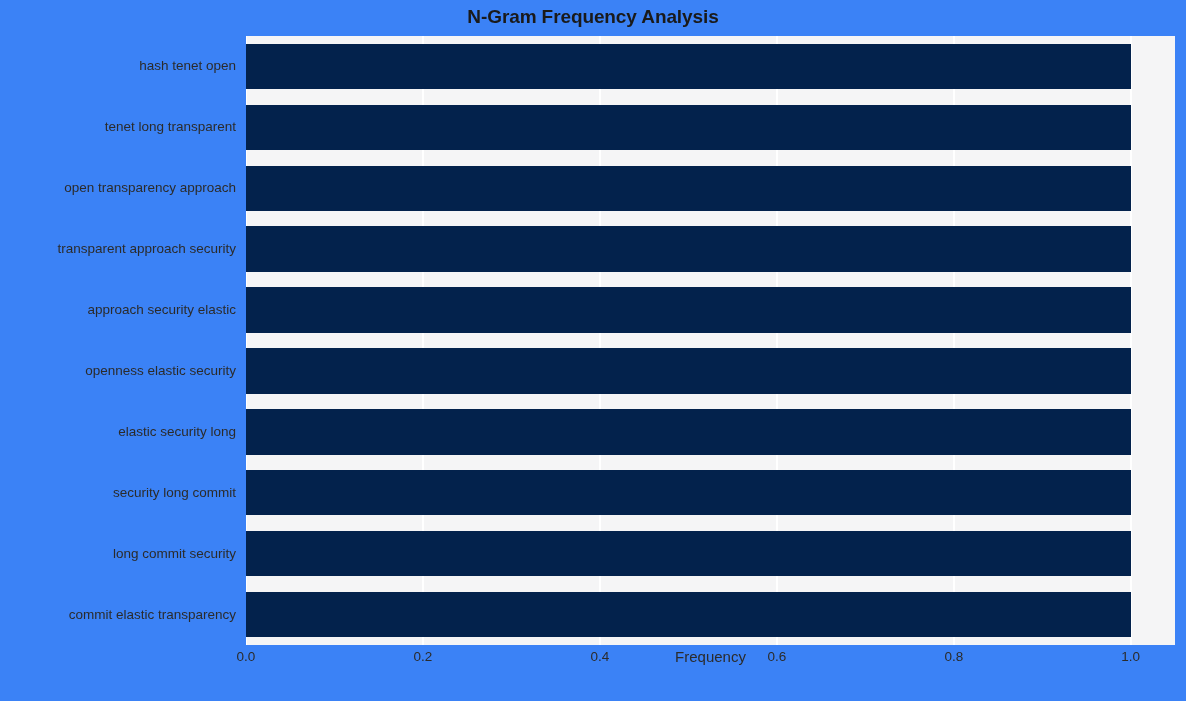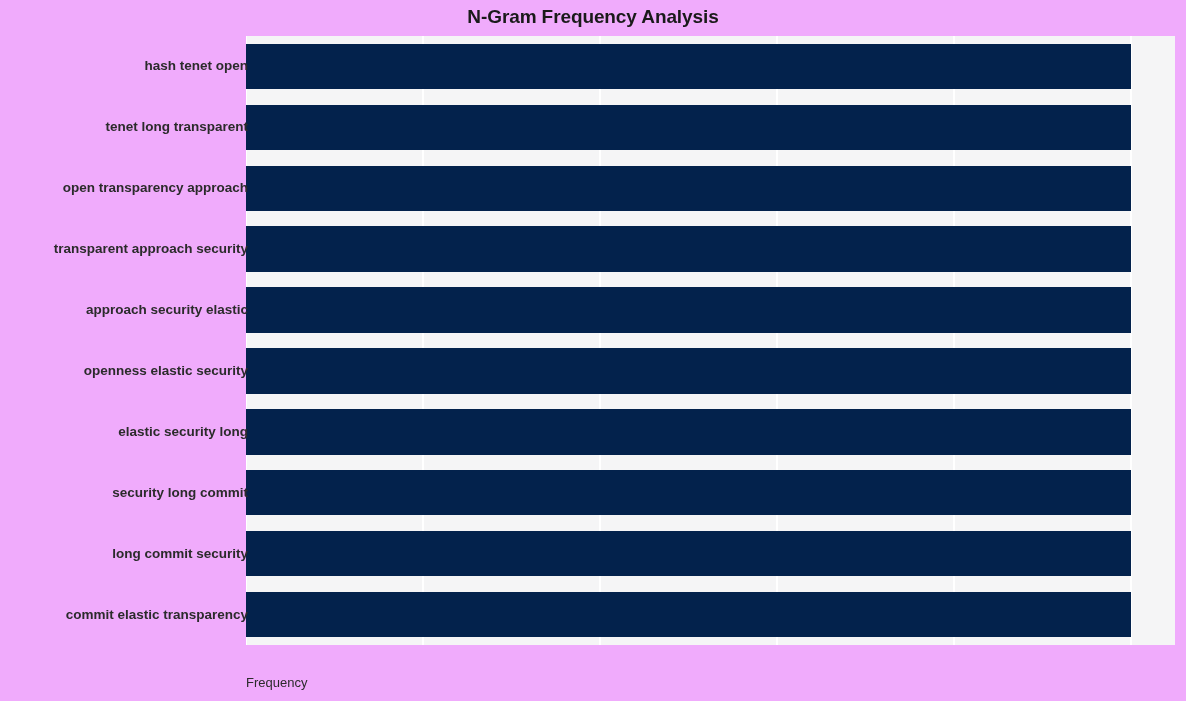--- a/index.html
+++ b/index.html
@@ -14,21 +14,21 @@
     overflow: hidden;
     position: relative;
   }
 
   .figure {
     position: absolute;
     left: 0;
     top: 0;
     width: 1186px;
     height: 701px;
-    background: #f0abfc;
+    background: #3b82f6;
   }
 
   .chart-title {
     position: absolute;
     left: 0;
     top: 6px;
     width: 1186px;
     text-align: center;
     font-size: 19px;
     font-weight: bold;
@@ -67,25 +67,24 @@
 
   .bar {
     position: absolute;
     left: 0;
     background: #03224c;
   }
 
   
   .ylabels {
     position: absolute;
-    left: 12px;
+    left: 0;
     top: 36px;
     width: 236px;
     height: 609px;
-    font-weight: bold;
   }
   .ylabel {
     position: absolute;
     right: 0;
     width: 236px;
     text-align: right;
     font-size: 13.5px;
     color: #2b2b2b;
     white-space: nowrap;
     line-height: 1;
@@ -105,23 +104,24 @@
     transform: translateX(-50%);
     font-size: 13.5px;
     color: #2b2b2b;
     white-space: nowrap;
     line-height: 1;
   }
 
   .axis-label-x {
     position: absolute;
     left: 246px;
-    top: 675px;
+    top: 648px;
     width: 929px;
-    font-size: 13px;
+    text-align: center;
+    font-size: 15px;
     color: #2b2b2b;
   }
 </style>
 </head>
 <body>
 
 <div class="figure">
 
   <div class="chart-title">N-Gram Frequency Analysis</div>
 
@@ -154,16 +154,24 @@
       <div class="ylabel" style="top: 145.25px;">open transparency approach</div>
       <div class="ylabel" style="top: 206.15px; margin-left: 10px;">transparent approach security</div>
       <div class="ylabel" style="top: 267.05px; text-align: right;">approach security elastic</div>
       <div class="ylabel" style="top: 327.95px;">openness elastic security</div>
       <div class="ylabel" style="top: 388.85px; text-align: right;">elastic security long</div>
       <div class="ylabel" style="top: 449.75px;">security long commit</div>
       <div class="ylabel" style="top: 510.65px;">long commit security</div>
       <div class="ylabel" style="top: 571.55px;">commit elastic transparency</div>
     </div>
 
+  <div class="xlabels" id="xlabels">
+      <div class="xlabel" style="left: 246px;">0.0</div>
+      <div class="xlabel" style="left: 422.952px;">0.2</div>
+      <div class="xlabel" style="left: 599.905px;">0.4</div>
+      <div class="xlabel" style="left: 776.857px;">0.6</div>
+      <div class="xlabel" style="left: 953.81px;">0.8</div>
+      <div class="xlabel" style="left: 1130.76px;">1.0</div>
+    </div>
 
   <div class="axis-label-x">Frequency</div>
 
 </div>
 
 </body></html>

